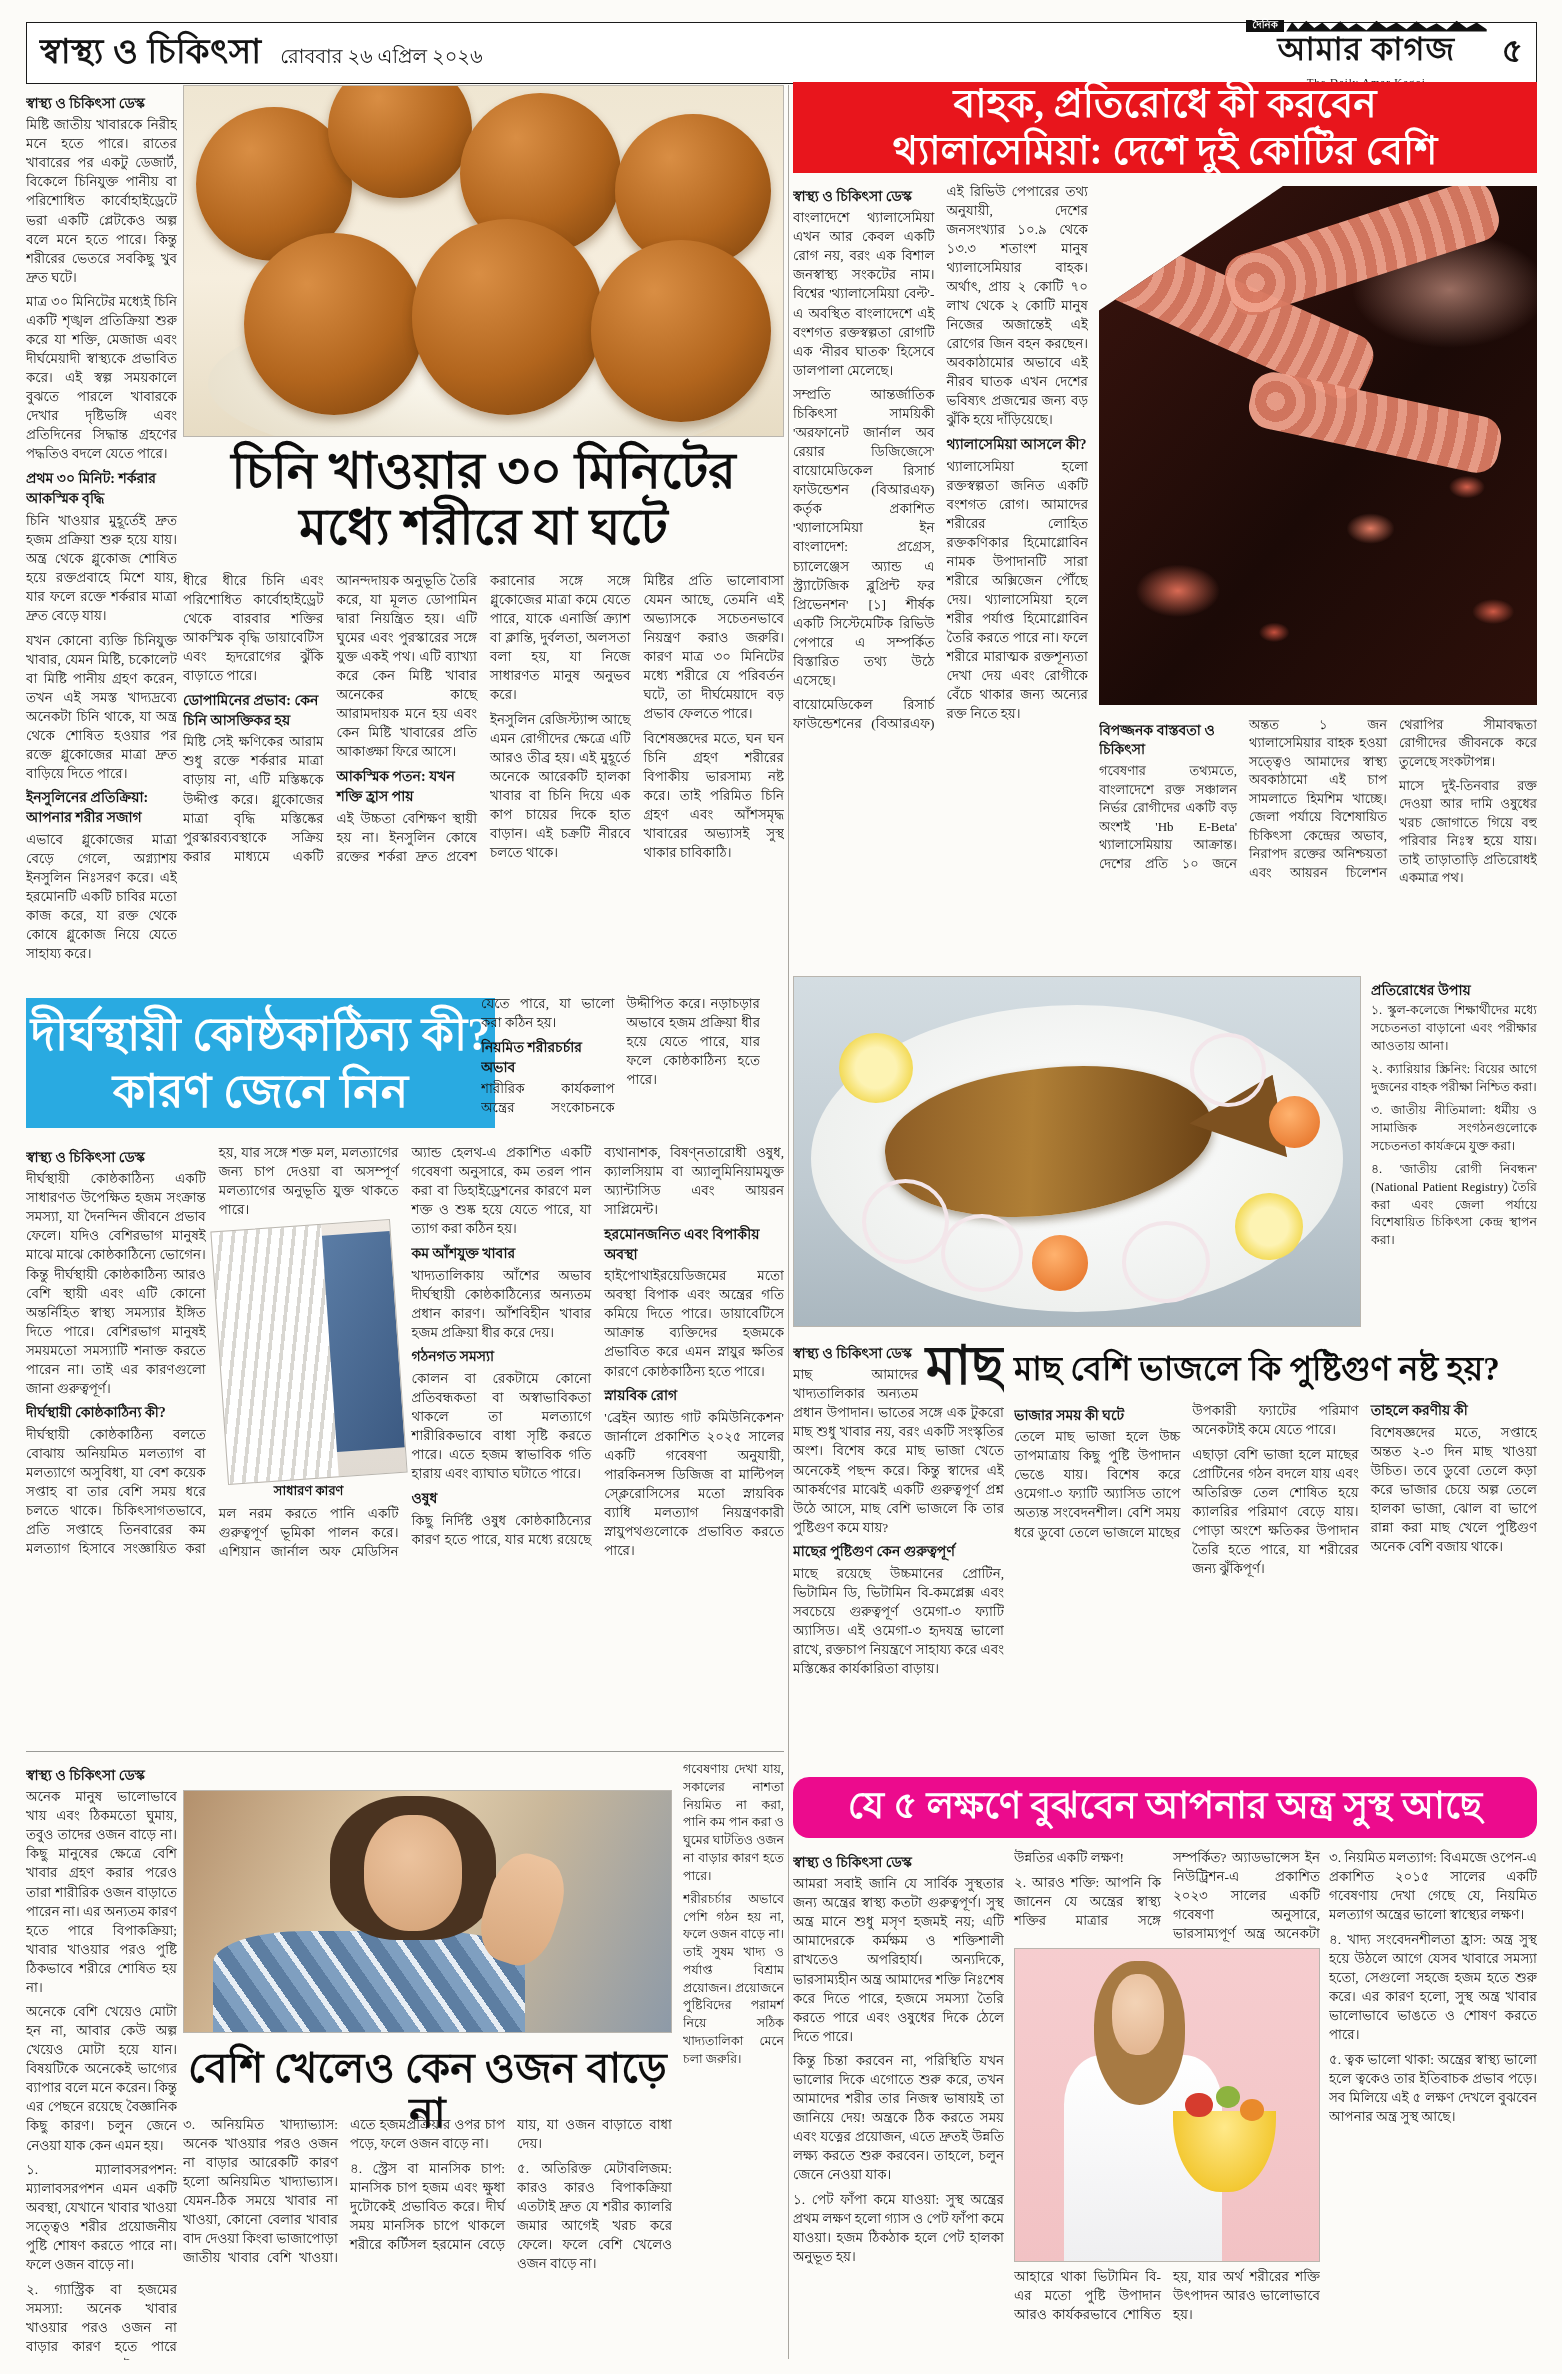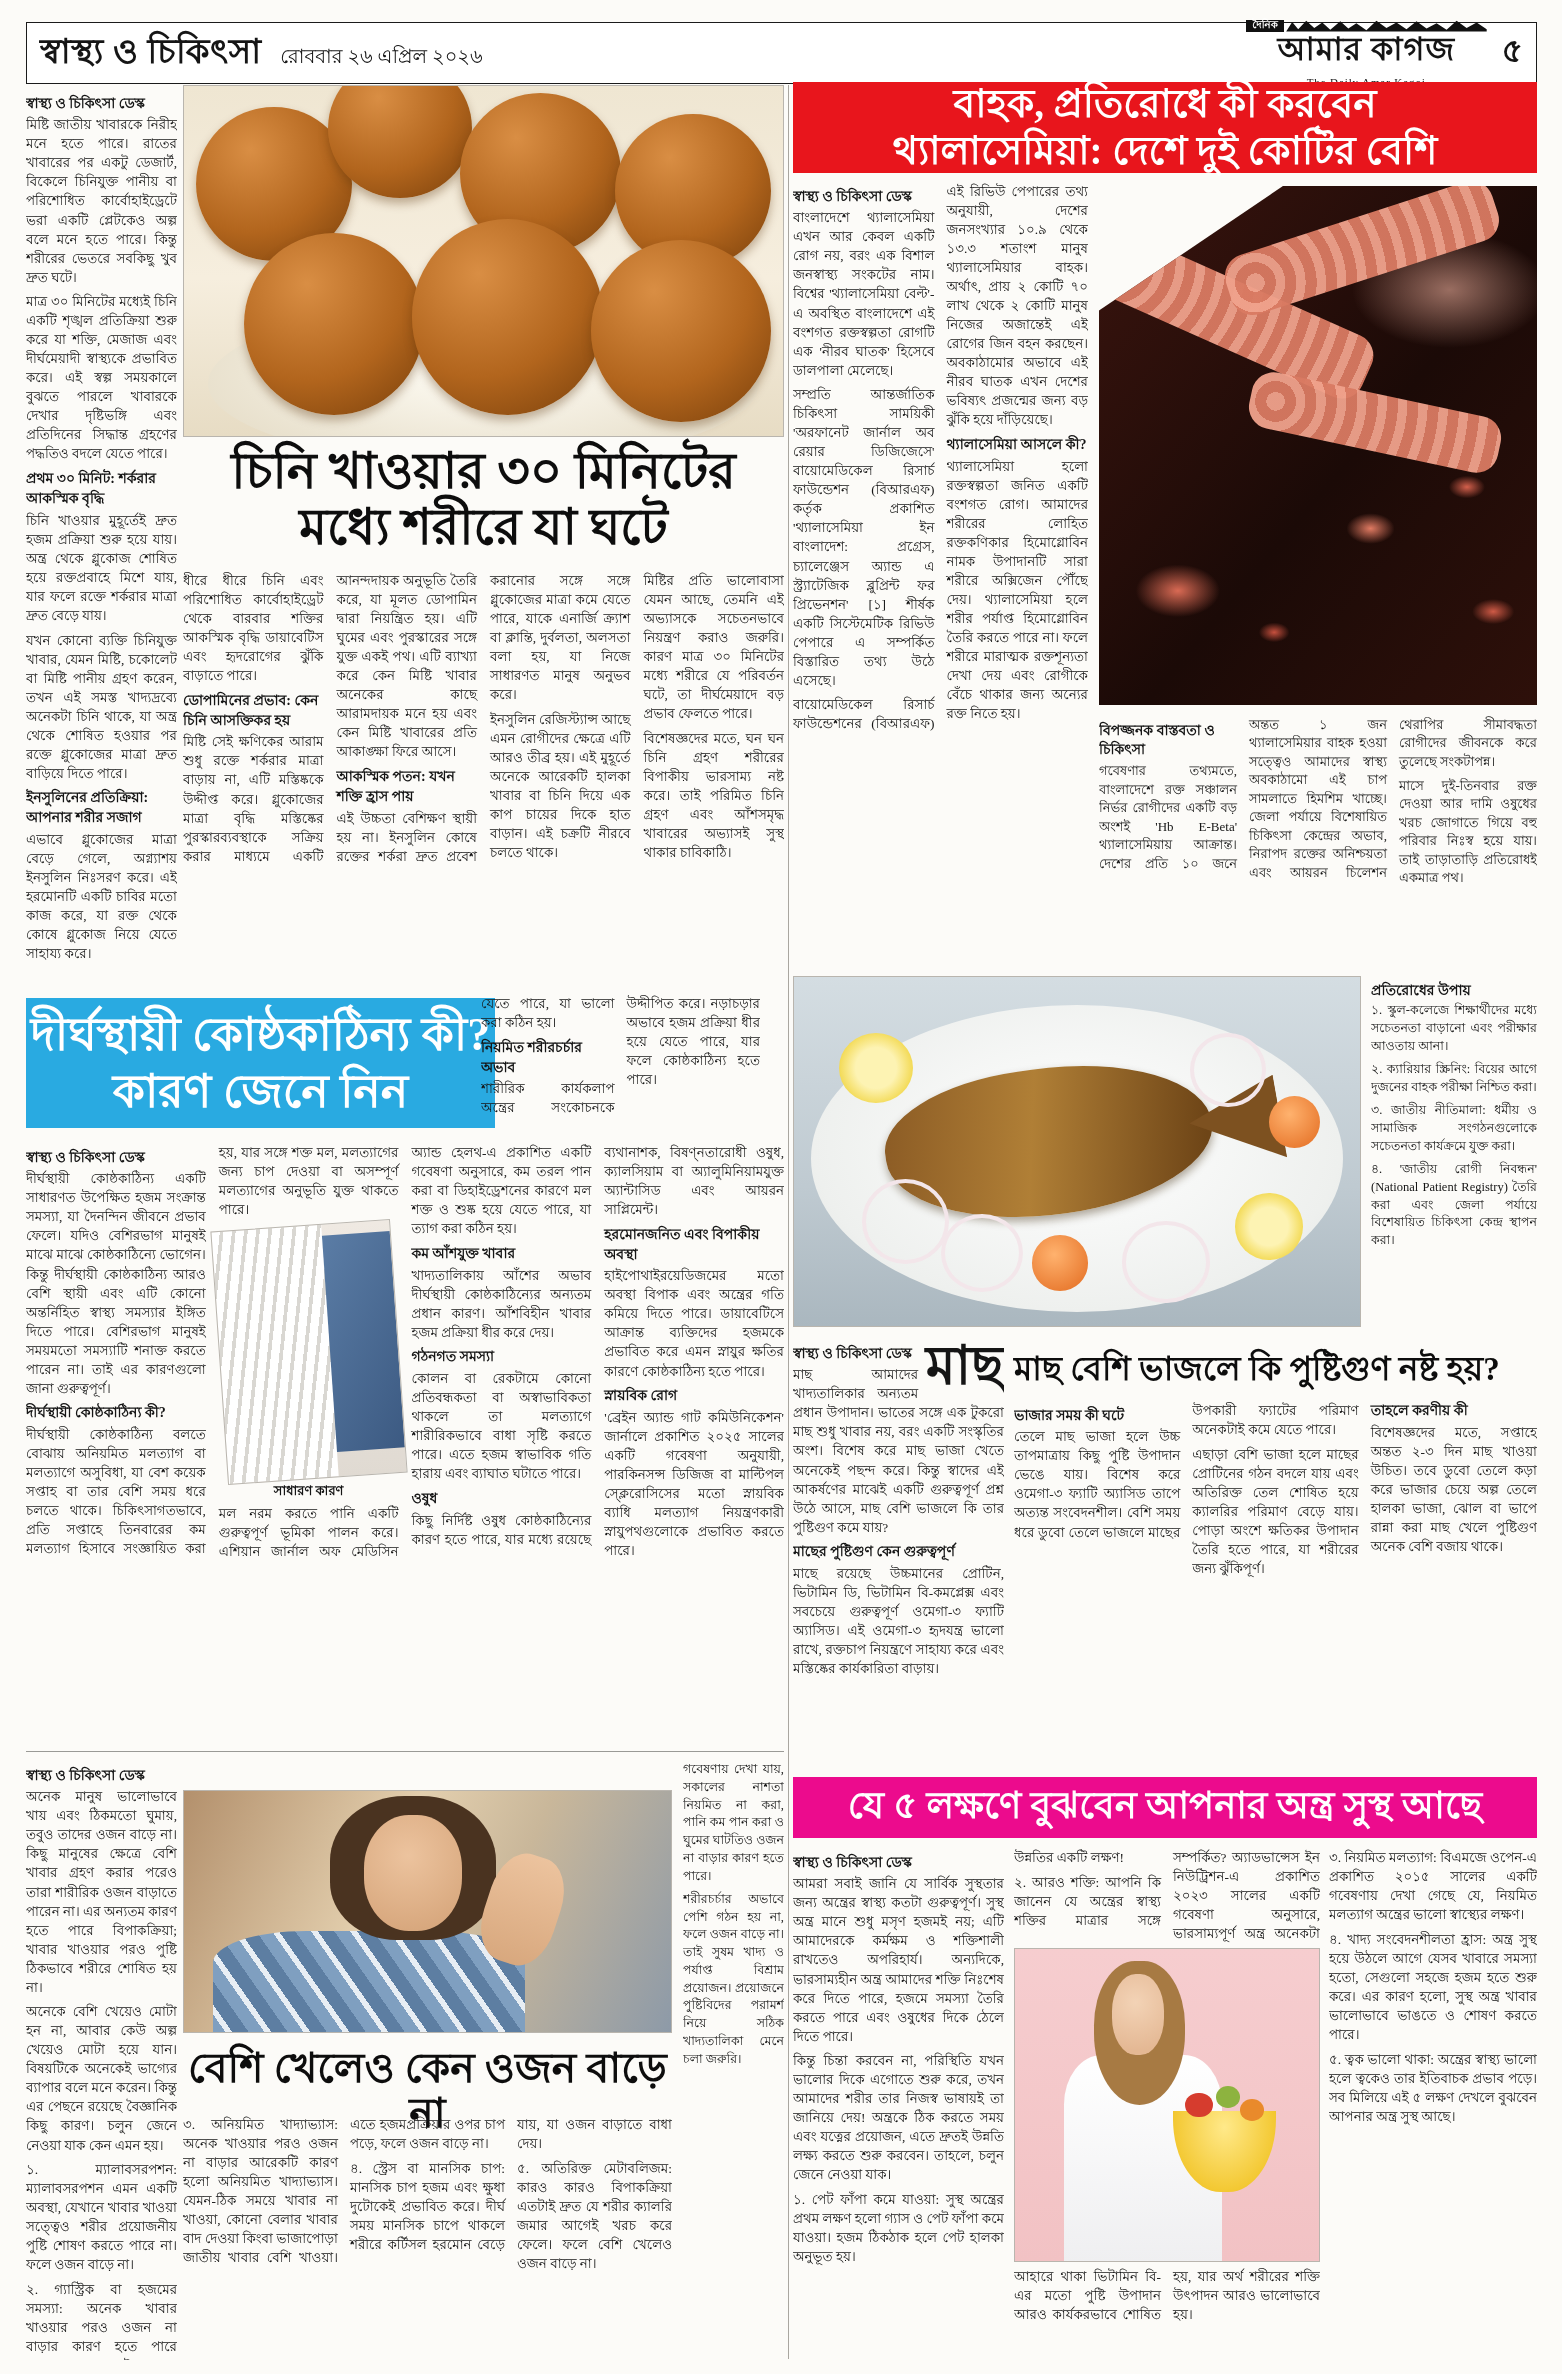--- a/index.html
+++ b/index.html
@@ -256,21 +256,21 @@
   <div class="headline-black" style="left:1014px;top:1343px;width:523px;font-size:33px;text-align:left;">মাছ বেশি ভাজলে কি পুষ্টিগুণ নষ্ট হয়?</div>
 
   <div class="colflow cols3" style="left:1014px;top:1401px;width:523px;height:364px;">
       <h4 class="sub">ভাজার সময় কী ঘটে</h4>
       <p class="para">তেলে মাছ ভাজা হলে উচ্চ তাপমাত্রায় কিছু পুষ্টি উপাদান ভেঙে যায়। বিশেষ করে ওমেগা-৩ ফ্যাটি অ্যাসিড তাপে অত্যন্ত সংবেদনশীল। বেশি সময় ধরে ডুবো তেলে ভাজলে মাছের উপকারী ফ্যাটের পরিমাণ অনেকটাই কমে যেতে পারে।</p>
       <p class="para">এছাড়া বেশি ভাজা হলে মাছের প্রোটিনের গঠন বদলে যায় এবং অতিরিক্ত তেল শোষিত হয়ে ক্যালরির পরিমাণ বেড়ে যায়। পোড়া অংশে ক্ষতিকর উপাদান তৈরি হতে পারে, যা শরীরের জন্য ঝুঁকিপূর্ণ।</p>
       <h4 class="sub">তাহলে করণীয় কী</h4>
       <p class="para">বিশেষজ্ঞদের মতে, সপ্তাহে অন্তত ২-৩ দিন মাছ খাওয়া উচিত। তবে ডুবো তেলে কড়া করে ভাজার চেয়ে অল্প তেলে হালকা ভাজা, ঝোল বা ভাপে রান্না করা মাছ খেলে পুষ্টিগুণ অনেক বেশি বজায় থাকে।</p>
     </div>
 
-  <div class="banner" style="left:793px;top:1777px;width:744px;height:61px;background:#ec0b8d;font-size:37px;">যে ৫ লক্ষণে বুঝবেন আপনার অন্ত্র সুস্থ আছে</div>
+  <div class="banner" style="left:793px;top:1777px;width:744px;height:61px;background:#ec0b8d;font-size:37px;border-radius:16px;">যে ৫ লক্ষণে বুঝবেন আপনার অন্ত্র সুস্থ আছে</div>
 
   <div class="colflow" style="left:793px;top:1848px;width:211px;height:512px;">
       <h4 class="sub">স্বাস্থ্য ও চিকিৎসা ডেস্ক</h4>
       <p class="para">আমরা সবাই জানি যে সার্বিক সুস্থতার জন্য অন্ত্রের স্বাস্থ্য কতটা গুরুত্বপূর্ণ। সুস্থ অন্ত্র মানে শুধু মসৃণ হজমই নয়; এটি আমাদেরকে কর্মক্ষম ও শক্তিশালী রাখতেও অপরিহার্য। অন্যদিকে, ভারসাম্যহীন অন্ত্র আমাদের শক্তি নিঃশেষ করে দিতে পারে, হজমে সমস্যা তৈরি করতে পারে এবং ওষুধের দিকে ঠেলে দিতে পারে।</p>
       <p class="para">কিন্তু চিন্তা করবেন না, পরিস্থিতি যখন ভালোর দিকে এগোতে শুরু করে, তখন আমাদের শরীর তার নিজস্ব ভাষায়ই তা জানিয়ে দেয়! অন্ত্রকে ঠিক করতে সময় এবং যত্নের প্রয়োজন, এতে দ্রুতই উন্নতি লক্ষ্য করতে শুরু করবেন। তাহলে, চলুন জেনে নেওয়া যাক।</p>
       <p class="para">১. পেট ফাঁপা কমে যাওয়া: সুস্থ অন্ত্রের প্রথম লক্ষণ হলো গ্যাস ও পেট ফাঁপা কমে যাওয়া। হজম ঠিকঠাক হলে পেট হালকা অনুভূত হয়।</p>
     </div>
   <div class="colflow cols2" style="left:1014px;top:1848px;width:306px;height:96px;">
       <p class="para">উন্নতির একটি লক্ষণ!</p>
       <p class="para">২. আরও শক্তি: আপনি কি জানেন যে অন্ত্রের স্বাস্থ্য শক্তির মাত্রার সঙ্গে সম্পর্কিত? অ্যাডভান্সেস ইন নিউট্রিশন-এ প্রকাশিত ২০২৩ সালের একটি গবেষণা অনুসারে, ভারসাম্যপূর্ণ অন্ত্র অনেকটা শক্তি জোগায়। যখন অন্ত্র ভালো অবস্থায় থাকে,</p>

